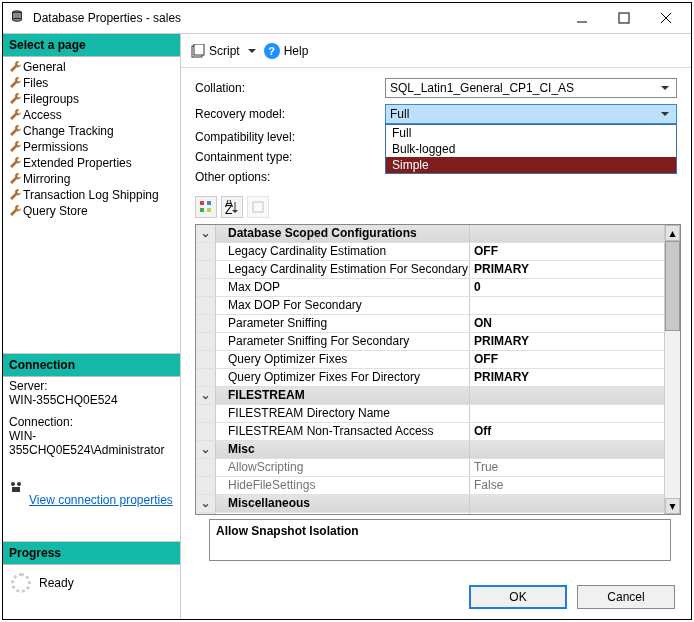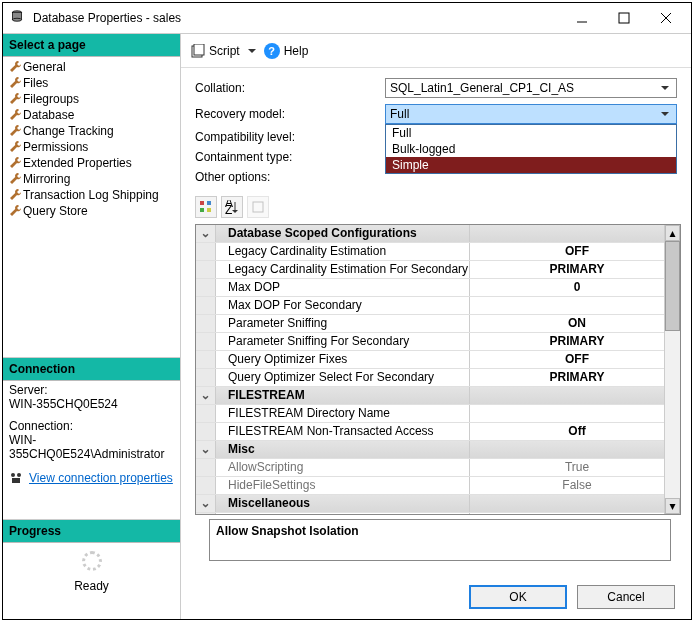--- a/index.html
+++ b/index.html
@@ -14,23 +14,23 @@
   .body { flex: 1; display: flex; border-top: 1px solid #ccc; }
   .left { width: 178px; display: flex; flex-direction: column; border-right: 1px solid #ccc; }
   .left .panel-head { background: #14b8a6; font-weight: bold; padding: 4px 6px; border-bottom: 1px solid #bbb; }
   .left .panel-body { padding: 2px 0; }
   .left .item { display: flex; align-items: flex-start; padding: 1px 6px; }
   .wrench { width: 14px; height: 14px; flex: 0 0 14px; }
   .left .spacer { flex: 1; }
   .conn-label { padding: 2px 6px 0 6px; }
   .conn-val { padding: 0 6px 6px 6px; }
   .linkrow { display: flex; align-items: center; gap: 6px; padding: 4px 6px; }
-  .link { color: #0066cc; text-decoration: underline; }
+  .link { color: #0066cc; text-decoration: underline; margin-top: 26px; }
   .linkicon { width: 14px; height: 14px; }
-  .prog { display: flex; align-items: center; gap: 8px; padding: 8px; flex-direction: column; }
+  .prog { display: flex; align-items: center; gap: 8px; padding: 8px; }
   .spinner { width: 20px; height: 20px; border: 3px dotted #ccc; border-radius: 50%; }
 
   .right { flex: 1; display: flex; flex-direction: column; }
   .toolbar { height: 34px; display: flex; align-items: center; gap: 8px; padding: 0 10px; border-bottom: 1px solid #ddd; }
   .tbtn { display: flex; align-items: center; gap: 4px; }
   .dropdown-caret { width: 0; height: 0; border-left: 4px solid transparent; border-right: 4px solid transparent; border-top: 4px solid #333; }
   .help-circle { width: 16px; height: 16px; background: #1e90ff; color: #fff; border-radius: 50%; display: flex; align-items: center; justify-content: center; font-weight: bold; font-size: 11px; }
 
   .form { padding: 10px 14px 6px 14px; position: relative; }
   .row { display: flex; align-items: center; margin-bottom: 6px; }
@@ -46,21 +46,21 @@
   .iconrow { display: flex; gap: 4px; padding: 0 14px 6px 14px; }
   .iconbtn { width: 22px; height: 22px; border: 1px solid #ccc; display: flex; align-items: center; justify-content: center; background:#f4f4f4; }
 
   .grid-wrap { flex: 1; margin: 0 10px 6px 14px; display: flex; flex-direction: column; }
   .grid { flex:1; border: 1px solid #888; overflow: hidden; position:relative; }
   .grid-body { position:absolute; inset:0; overflow: hidden; }
   .grow { display: flex; border-bottom: 1px solid #e0e0e0; height: 18px; line-height: 17px; }
   .grow.group { background: linear-gradient(#e4e4e4,#d8d8d8); font-weight: bold; }
   .gcol1 { width: 20px; text-align: center; color:#555; background: #eaeaea; border-right:1px solid #ccc; }
   .gcol2 { flex: 1; padding-left: 4px; border-right:1px solid #ccc; overflow:hidden; white-space:nowrap;margin-left:8px; }
-  .gcol3 { width: 210px; padding-left: 4px; overflow:hidden; white-space:nowrap;text-align:center; }
+  .gcol3 { width: 210px; padding-left: 4px; overflow:hidden; white-space:nowrap; }
   .bold { font-weight: bold; }
   .gray { color: #737373; }
   .scrollbar { position:absolute; right:0; top:0; bottom:0; width:16px; background: #f1f1f1; border-left: 1px solid #ccc; display:flex; flex-direction:column; }
   .sbtn { height:16px; display:flex; align-items:center; justify-content:center; background:#e4e4e4; border:1px solid #bbb; }
   .thumb { margin-top:0; height:90px; background:#c8c8c8; border:1px solid #999; }
   .strack { flex:1; }
 
   .desc { height: 42px; margin: 4px 10px 8px 14px; border: 1px solid #888; padding: 4px 6px; font-weight: bold; }
 
   .footer { height: 44px; display:flex; justify-content:flex-end; align-items:center; gap:10px; padding-right:16px; }
@@ -118,21 +118,21 @@
           <div class="item">
             <span class="wrench"><svg viewBox="0 0 14 14">
                 <path d="M9 1a3 3 0 0 0-2.8 4L1 10l2 2 5-5a3 3 0 0 0 4-2.8L10 6 8 4l2-2z" fill="#b07030"></path>
               </svg></span>
             <span>Filegroups</span>
           </div>
           <div class="item">
             <span class="wrench"><svg viewBox="0 0 14 14">
                 <path d="M9 1a3 3 0 0 0-2.8 4L1 10l2 2 5-5a3 3 0 0 0 4-2.8L10 6 8 4l2-2z" fill="#b07030"></path>
               </svg></span>
-            <span>Database</span>
+            <span>Access</span>
           </div>
           <div class="item">
             <span class="wrench"><svg viewBox="0 0 14 14">
                 <path d="M9 1a3 3 0 0 0-2.8 4L1 10l2 2 5-5a3 3 0 0 0 4-2.8L10 6 8 4l2-2z" fill="#b07030"></path>
               </svg></span>
             <span>Change Tracking</span>
           </div>
           <div class="item">
             <span class="wrench"><svg viewBox="0 0 14 14">
                 <path d="M9 1a3 3 0 0 0-2.8 4L1 10l2 2 5-5a3 3 0 0 0 4-2.8L10 6 8 4l2-2z" fill="#b07030"></path>
@@ -311,21 +311,21 @@
                 <div class="gcol2">Parameter Sniffing For Secondary</div>
                 <div class="gcol3 bold">PRIMARY</div>
               </div>
               <div class="grow">
                 <div class="gcol1"></div>
                 <div class="gcol2">Query Optimizer Fixes</div>
                 <div class="gcol3 bold">OFF</div>
               </div>
               <div class="grow">
                 <div class="gcol1"></div>
-                <div class="gcol2">Query Optimizer Select For Secondary</div>
+                <div class="gcol2">Query Optimizer Fixes For Directory</div>
                 <div class="gcol3 bold">PRIMARY</div>
               </div>
               <div class="grow group">
                 <div class="gcol1">⌄</div>
                 <div class="gcol2">FILESTREAM</div>
                 <div class="gcol3"></div>
               </div>
               <div class="grow">
                 <div class="gcol1"></div>
                 <div class="gcol2">FILESTREAM Directory Name</div>

